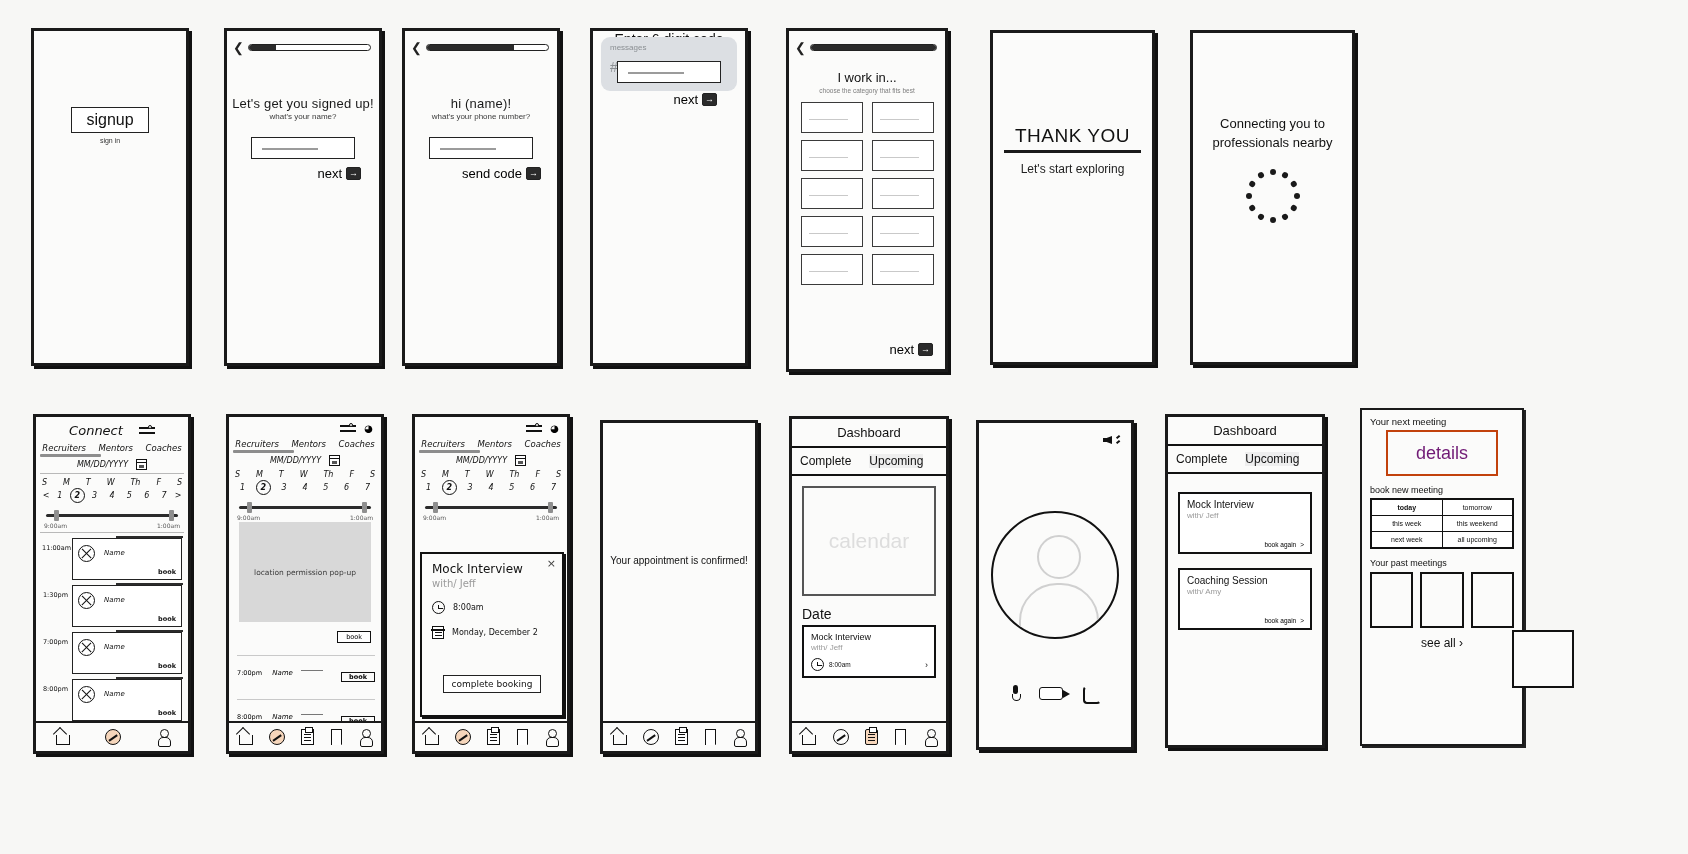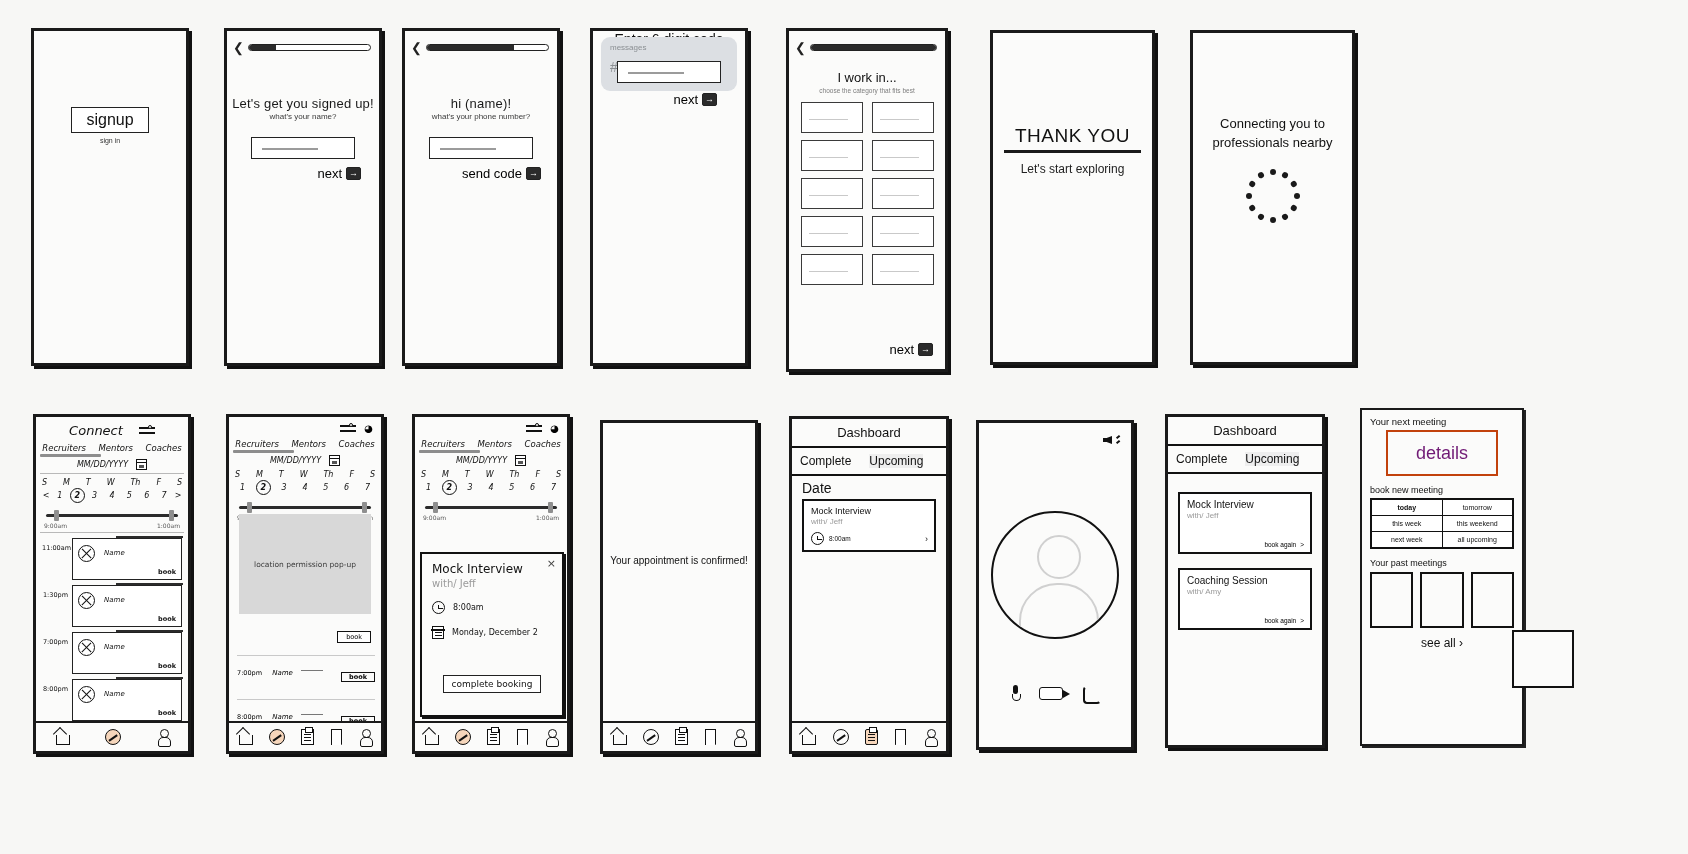--- a/index.html
+++ b/index.html
@@ -149,21 +149,21 @@
   .ic-bookmark{ width:11px;height:16px;border:1.6px solid #111;border-bottom:none;position:relative;background:#fff; }
   .ic-bookmark::after{ content:"";position:absolute;left:-1.6px;right:-1.6px;bottom:-7px;height:8px;background:#fbfbfa;
     clip-path:polygon(0 0,50% 70%,100% 0,100% 100%,0 100%); }
   .ic-person{ width:15px;height:16px;position:relative; }
   .ic-person::before{ content:"";position:absolute;left:4px;top:0;width:7px;height:7px;border:1.6px solid #111;border-radius:50%; }
   .ic-person::after{ content:"";position:absolute;left:2px;top:8px;width:11px;height:8px;border:1.6px solid #111;border-radius:5px 5px 2px 2px; }
   .nav-hl{ background:#f6d6bb;border-radius:2px;padding:1px; }
 
   
   .loc-pop{
-    position:absolute;left:10px;right:10px;top:97px;height:100px;
+    position:absolute;left:10px;right:10px;top:105px;height:100px;
     background:#d8d8d8;display:flex;align-items:center;justify-content:center;
     font-size:7.5px;color:#3a3a3a;
   }
 
   
   .modal{
     position:absolute;left:5px;right:3px;top:135px;bottom:34px;
     background:#fbfbfa;border:2.5px solid #111;box-shadow:2px 2px 0 #111;padding:8px 10px;
   }
   .modal-x{ position:absolute;right:6px;top:4px;font-size:11px;color:#444;line-height:1; }
@@ -629,20 +629,21 @@
       <span class="nav-ico ic-person"></span>
     </div>
   </div>
 
   <div class="phone" style="left:789px;top:416px;width:160px;height:338px;">
     <div class="dash-head">Dashboard</div>
     <div class="dash-tabs">
       <span>Complete</span>
       <span>Upcoming</span>
     </div>
+    <div class="cal-placeholder">calendar</div>
     <div class="dash-sec-title">Date</div>
     <div class="apt-card">
       <div class="apt-t">Mock Interview</div>
       <div class="apt-s">with/ Jeff</div>
       <div class="apt-row">
         <span class="ic-clock"></span>
         <span>8:00am</span>
       </div>
       <span class="apt-chev">›</span>
     </div>

